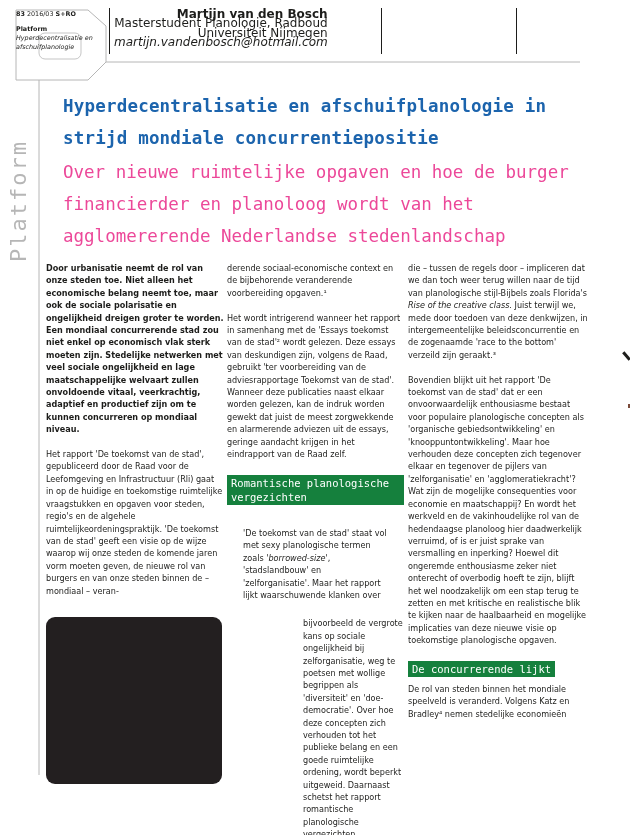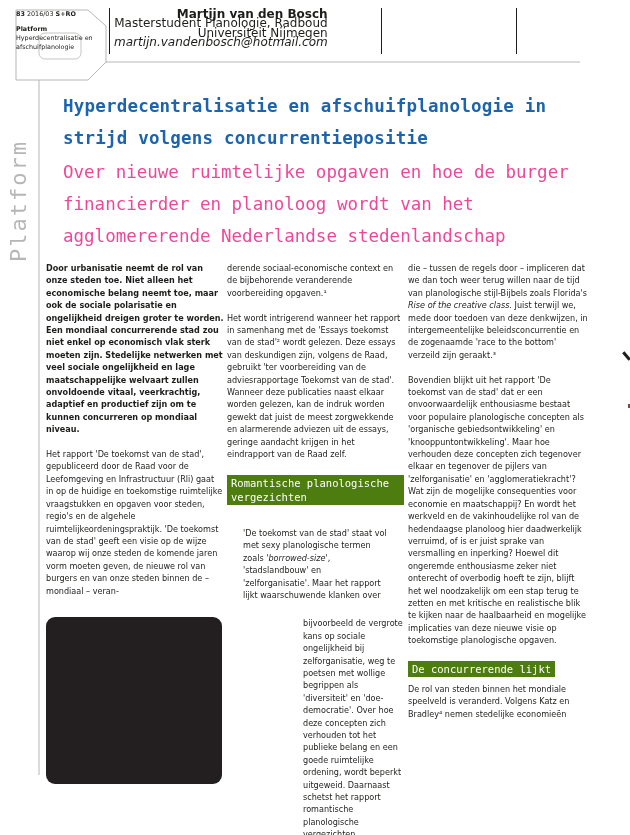--- a/index.html
+++ b/index.html
@@ -3,21 +3,21 @@
 <meta charset="utf-8">
 <style>
   html, body { margin: 0; padding: 0; background: #ffffff; }
   body { width: 630px; height: 835px; position: relative; overflow: hidden;
          font-family: "DejaVu Sans", sans-serif; color: #1d1d1b; }
 
   
   .hdr-left { position: absolute; left: 16px; top: 10px; font-size: 6.4px; line-height: 9px; color: #1d1d1b; }
   .hdr-left .issue b { font-weight: bold; }
   .hdr-left .section { font-weight: bold; margin-top: 6px; display: block; }
-  .hdr-left .topic { display: block; width: 90px; }
+  .hdr-left .topic { font-style: italic; display: block; width: 90px; }
   .author { position: absolute; left: 114px; top: 10px; font-size: 12px; line-height: 9.3px; text-align: right; }
   .author .name { font-weight: bold; display: block; }
   .author .email { font-style: italic; display: block; }
   .vrule { position: absolute; width: 1px; background: #1d1d1b; top: 8px; height: 46px; }
 
   
   svg.frame { position: absolute; left: 0; top: 0; }
 
   
   .vlabel { position: absolute; left: 6px; top: 262px; transform-origin: left top; transform: rotate(-90deg);
@@ -31,21 +31,21 @@
               color: #ec4899; font-size: 17.5px; line-height: 32px; }
 
   
   .col { position: absolute; top: 262px; font-size: 8.1px; line-height: 12.4px; color: #1d1d1b; }
   .col p { margin: 0 0 12.4px 0; }
   .col .lead { font-weight: bold; }
   .c1 { left: 46px; width: 178px; }
   .c2 { left: 227px; width: 177px; }
   .c3 { left: 408px; width: 180px; }
   .wrap-indent { padding-left: 76px; }
-  .subhead { display: inline-block; background: #4d7c0f; color: #ffffff; font-family: "DejaVu Sans Mono", monospace;
+  .subhead { display: inline-block; background: #15803d; color: #ffffff; font-family: "DejaVu Sans Mono", monospace;
              font-size: 10.5px; line-height: 14px; padding: 1px 4px; margin: 2px 0 6px 0; }
   em { font-style: italic; }
 
   .imgblock { position: absolute; left: 46px; top: 617px; width: 176px; height: 167px; background: #231f20; border-radius: 9px; }
 
   .edge-mark { position: absolute; left: 625px; top: 351px; width: 3px; height: 10px; background: #1d1d1b; transform: rotate(-40deg); }
   .edge-dot { position: absolute; left: 628px; top: 404px; width: 2px; height: 4px; background: #7a4a3a; }
 </style>
 </head>
 <body>
@@ -72,21 +72,21 @@
   <span class="name">Martijn van den Bosch</span>
   <span style="display:block">Masterstudent Planologie, Radboud</span>
   <span style="display:block">Universiteit Nijmegen</span>
   <span class="email">martijn.vandenbosch@hotmail.com</span>
 </div>
 <div class="vrule" style="left:381px"></div>
 <div class="vrule" style="left:516px"></div>
 
 <div class="vlabel">Platform</div>
 
-<div class="title">Hyperdecentralisatie en afschuifplanologie in strijd volgens concurrentiepositie</div>
+<div class="title">Hyperdecentralisatie en afschuifplanologie in strijd mondiale concurrentiepositie</div>
 <div class="subtitle">Over nieuwe ruimtelijke opgaven en hoe de burger financierder en planoloog wordt van het agglomererende Nederlandse stedenlandschap</div>
 
 <div class="col c1">
   <p class="lead">Door urbanisatie neemt de rol van onze steden toe. Niet alleen het economische belang neemt toe, maar ook de sociale polarisatie en ongelijkheid dreigen groter te worden. Een mondiaal concurrerende stad zou niet enkel op economisch vlak sterk moeten zijn. Stedelijke netwerken met veel sociale ongelijkheid en lage maatschappelijke welvaart zullen onvoldoende vitaal, veerkrachtig, adaptief en productief zijn om te kunnen concurreren op mondiaal niveau.</p>
   <p>Het rapport 'De toekomst van de stad', gepubliceerd door de Raad voor de Leefomgeving en Infrastructuur (Rli) gaat in op de huidige en toekomstige ruimtelijke vraagstukken en opgaven voor steden, regio's en de algehele ruimtelijkeordeningspraktijk. 'De toekomst van de stad' geeft een visie op de wijze waarop wij onze steden de komende jaren vorm moeten geven, de nieuwe rol van burgers en van onze steden binnen de – mondiaal – veran-</p>
 </div>
 
 <div class="imgblock"></div>
 
 <div class="col c2">

